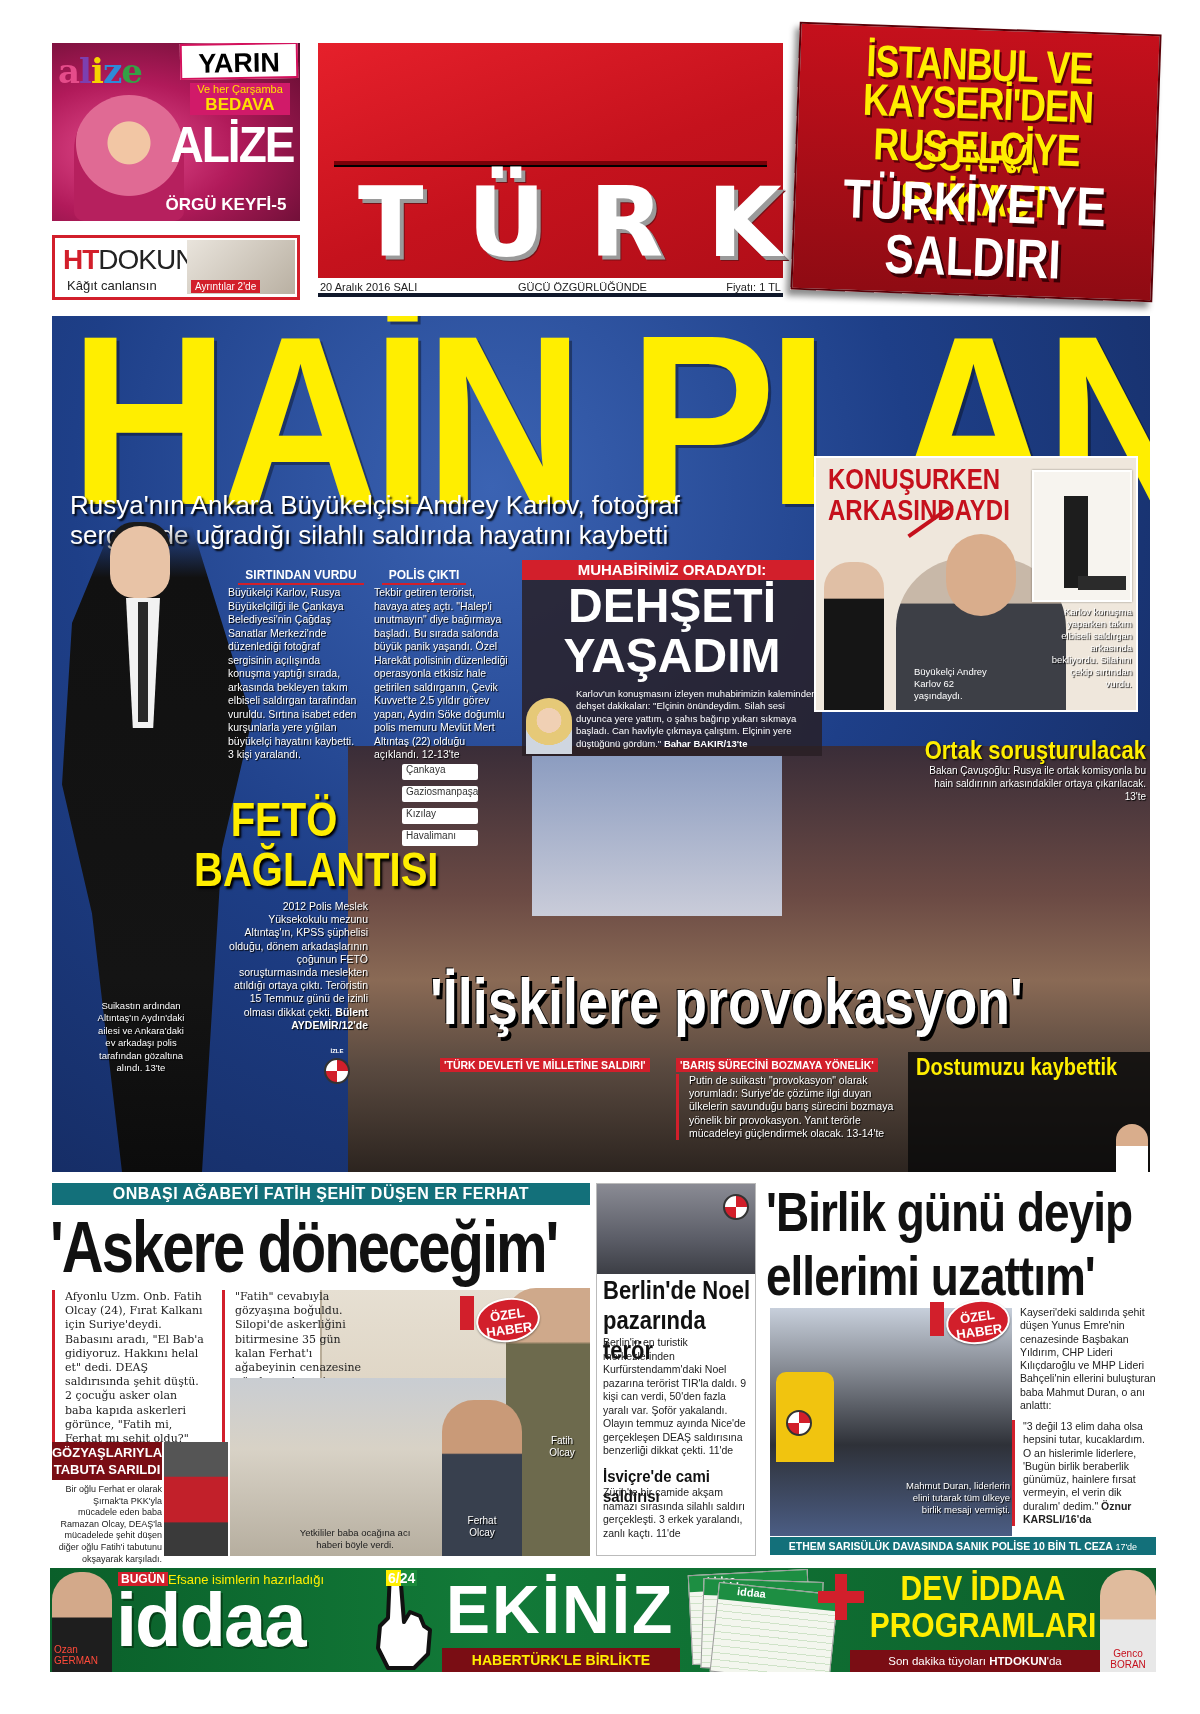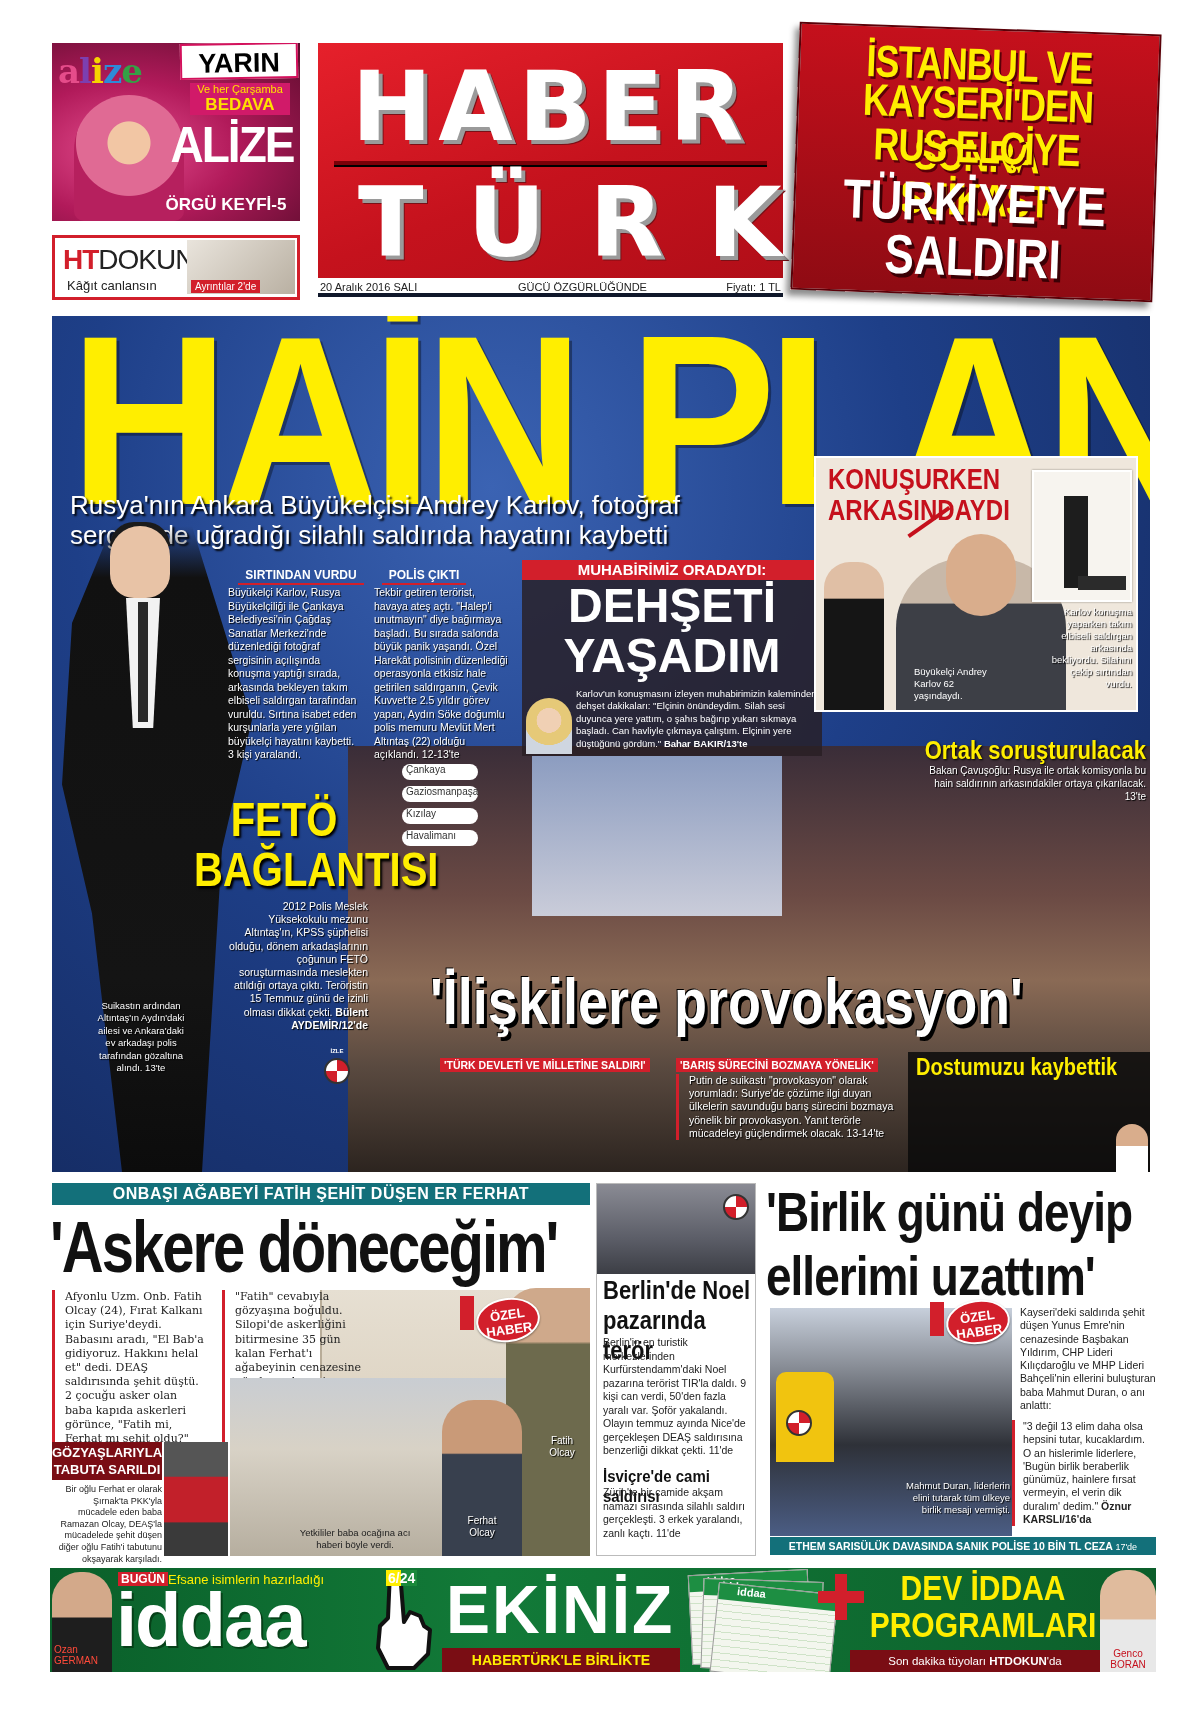--- a/index.html
+++ b/index.html
@@ -64,21 +64,21 @@
   .col-head { position: absolute; color: #fff; font-size: 12px; font-weight: bold; text-align: center; border-bottom: 2px solid #d21f2b; padding-bottom: 1px; }
   .col-body { position: absolute; color: #fff; font-size: 10.5px; line-height: 13.5px; text-shadow: 1px 1px 1px #000; }
   #col1-head { left: 186px; top: 252px; width: 126px; }
   #col1-body { left: 176px; top: 270px; width: 132px; }
   #col2-head { left: 330px; top: 252px; width: 84px; }
   #col2-body { left: 322px; top: 270px; width: 134px; }
 
   #street-photo { left: 296px; top: 430px; width: 802px; height: 426px;
     background: linear-gradient(180deg, #3a2d38 0%, #6b4a44 35%, #8a6a55 55%, #5a4a40 75%, #2c241f 100%); }
   #street-building { left: 480px; top: 440px; width: 250px; height: 160px; background: linear-gradient(180deg,#9ab0d8,#d9e2f3); opacity: .85; }
-  .road-sign { position:absolute; left: 350px; width: 76px; height: 16px; background:#fff; color:#333; font-size: 10px; padding-left: 4px; border-radius: 8px; }
+  .road-sign { position:absolute; left: 350px; width: 76px; height: 16px; background:#fff; color:#333; font-size: 10px; padding-left: 4px; border-radius: 2px; }
 
   #muhabir-box { left: 470px; top: 244px; width: 300px; height: 196px; background: rgba(40,30,35,.82); }
   #muhabir-tag { left: 0; top: 0; width: 300px; height: 20px; background: #d21f2b; color: #fff; font-weight: 900; font-size: 15px; text-align: center; line-height: 20px; }
   #muhabir-title1 { left: 0; top: 20px; width: 300px; text-align: center; color: #fff; font-weight: 900; font-size: 48px; line-height: 52px; }
   #muhabir-title2 { left: 0; top: 70px; width: 300px; text-align: center; color: #fff; font-weight: 900; font-size: 48px; line-height: 52px; }
   #muhabir-avatar { left: 4px; top: 138px; width: 46px; height: 56px; border-radius: 23px 23px 0 0; background: radial-gradient(circle at 50% 40%, #f0d0b4 0 30%, #e6c978 31% 60%, #cfd6e0 61%); }
   #muhabir-body { left: 54px; top: 128px; width: 244px; color: #fff; font-size: 9.5px; line-height: 12.4px; }
   #muhabir-byline { font-weight: bold; }
 
   #konusurken-box { left: 762px; top: 140px; width: 324px; height: 256px; background: #efe7dc; border: 2px solid #fff; overflow: hidden; }
@@ -196,21 +196,20 @@
 </div>
 
 <div id="dokun-promo" class="abs">
   <div id="dokun-logo" class="abs"><b>HT</b><span>DOKUN</span></div>
   <div id="dokun-tag" class="abs">Kâğıt canlansın</div>
   <div id="dokun-img" class="abs"></div>
   <div id="dokun-detail" class="abs">Ayrıntılar 2'de</div>
 </div>
 
 <div id="logo-box" class="abs">
-  <div id="logo-haber" class="logo-word">HABER</div>
   <div id="logo-rule" class="abs"></div>
   <div id="logo-turk" class="logo-word">TÜRK</div>
 </div>
 <div id="dateline" class="abs">
   <span id="date-text">20 Aralık 2016 SALI</span>
   <span id="motto-text">GÜCÜ ÖZGÜRLÜĞÜNDE</span>
   <span id="price-text">Fiyatı: 1 TL</span>
 </div>
 
 <div id="side-headline" class="abs">

